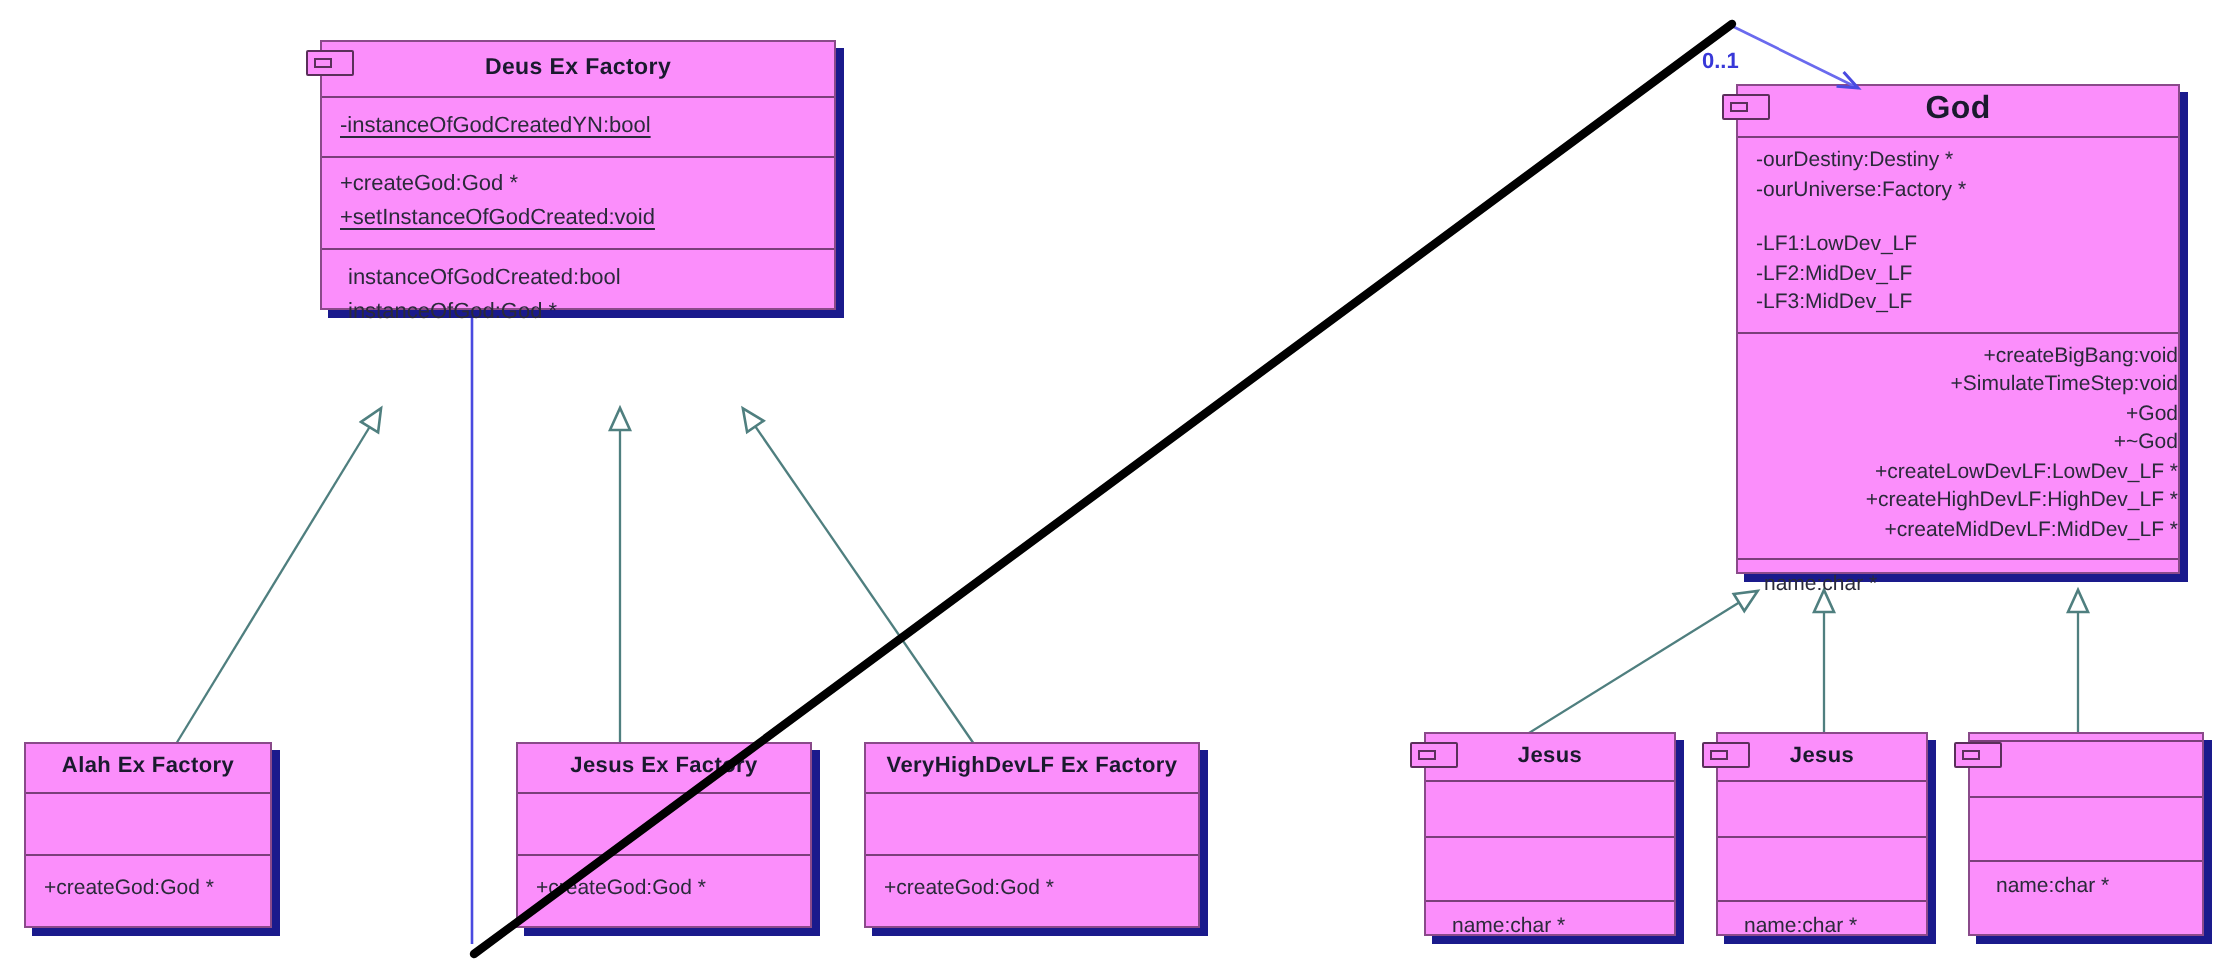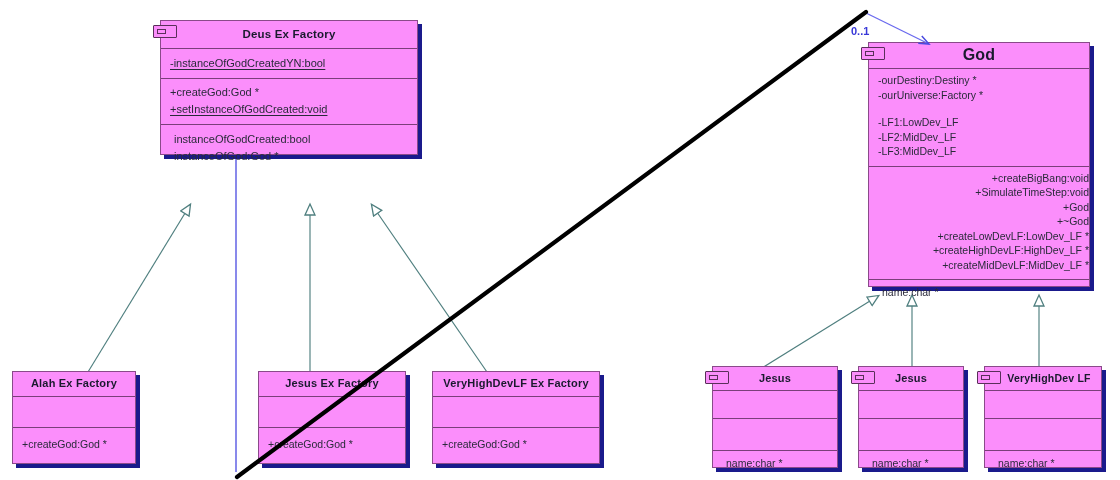--- a/index.html
+++ b/index.html
@@ -215,21 +215,20 @@
     <div class="sep"></div>
     <div class="comp" style="height:25px;"></div>
     <div class="sep"></div>
     <div class="comp" style="padding-top:5px;">
       <div class="mem ind" style="font-size:10.5px;line-height:15px;">name:char *</div>
     </div>
   </div>
 
   <div class="uml" style="left:984px;top:366px;width:118px;height:102px;">
     <div class="tab"></div>
-    <div class="title" style="font-size:10.5px;line-height:18px;padding-top:2px;padding-left:12px;">VeryHighDev LF</div>
     <div class="sep" style="margin-top:3px;"></div>
     <div class="comp" style="height:21px;"></div>
     <div class="sep"></div>
     <div class="comp" style="height:25px;"></div>
     <div class="sep"></div>
     <div class="comp" style="padding-top:5px;">
       <div class="mem ind" style="font-size:10.5px;line-height:15px;">name:char *</div>
     </div>
   </div>
 

